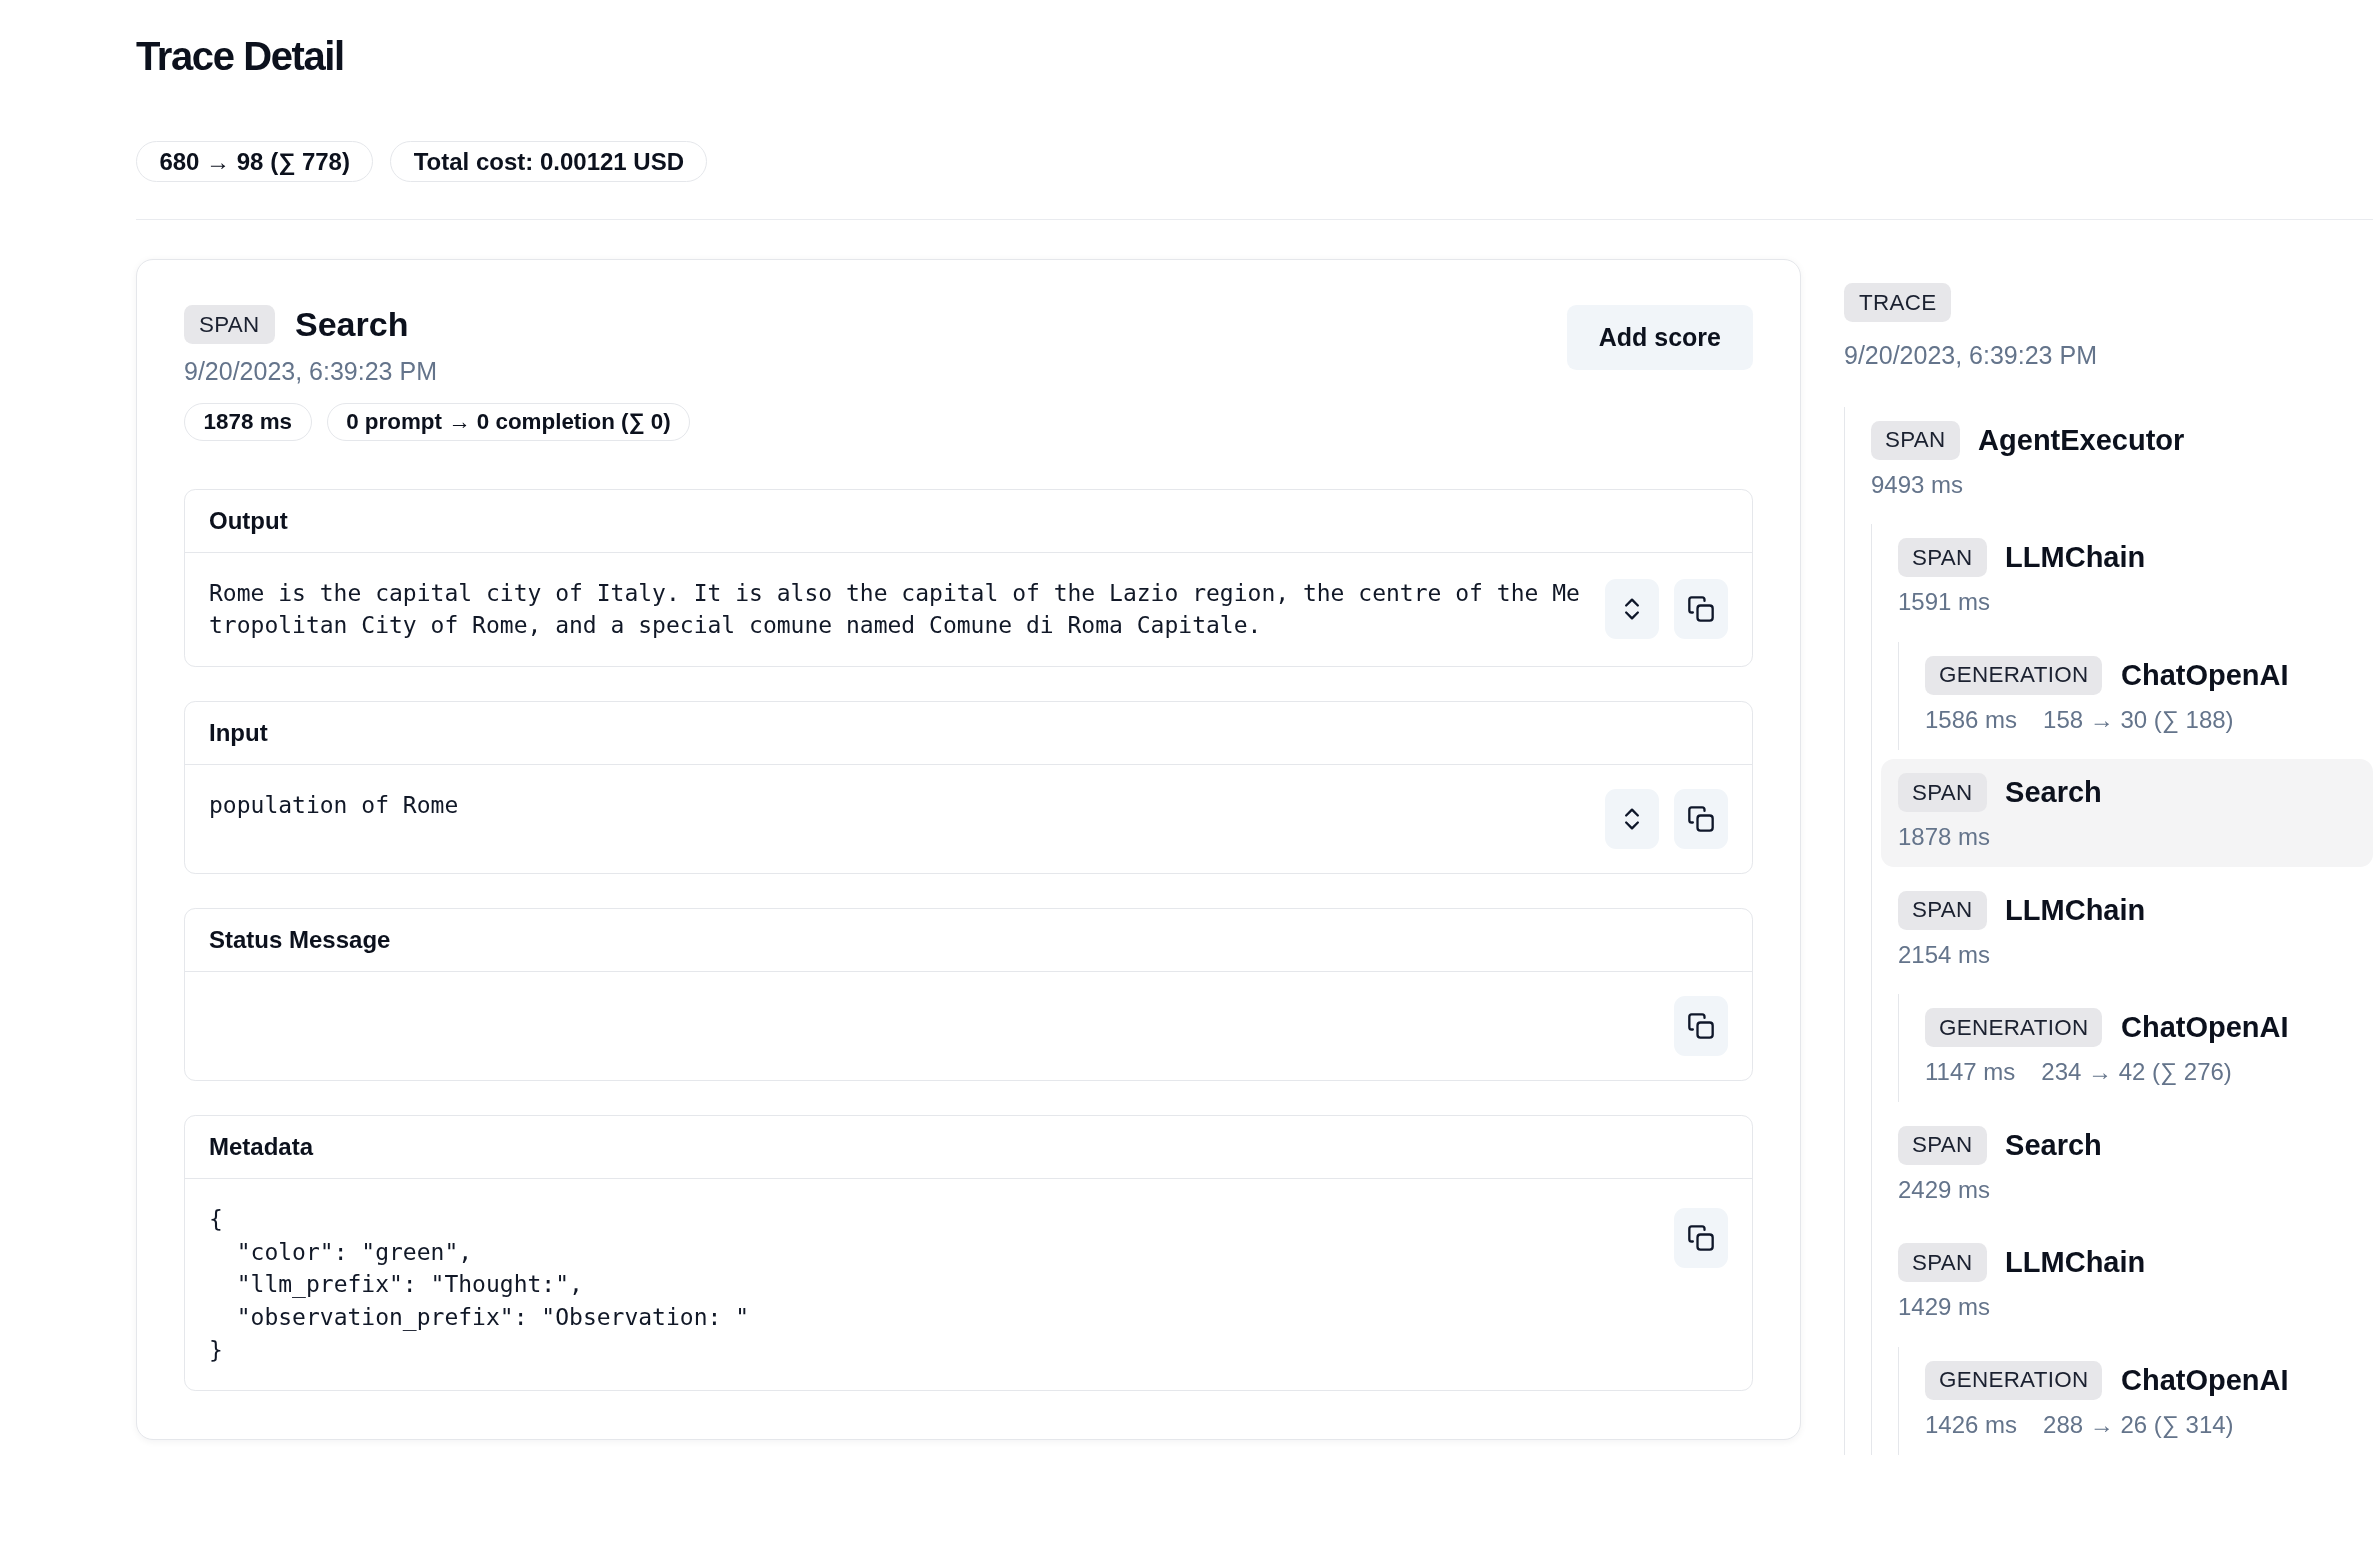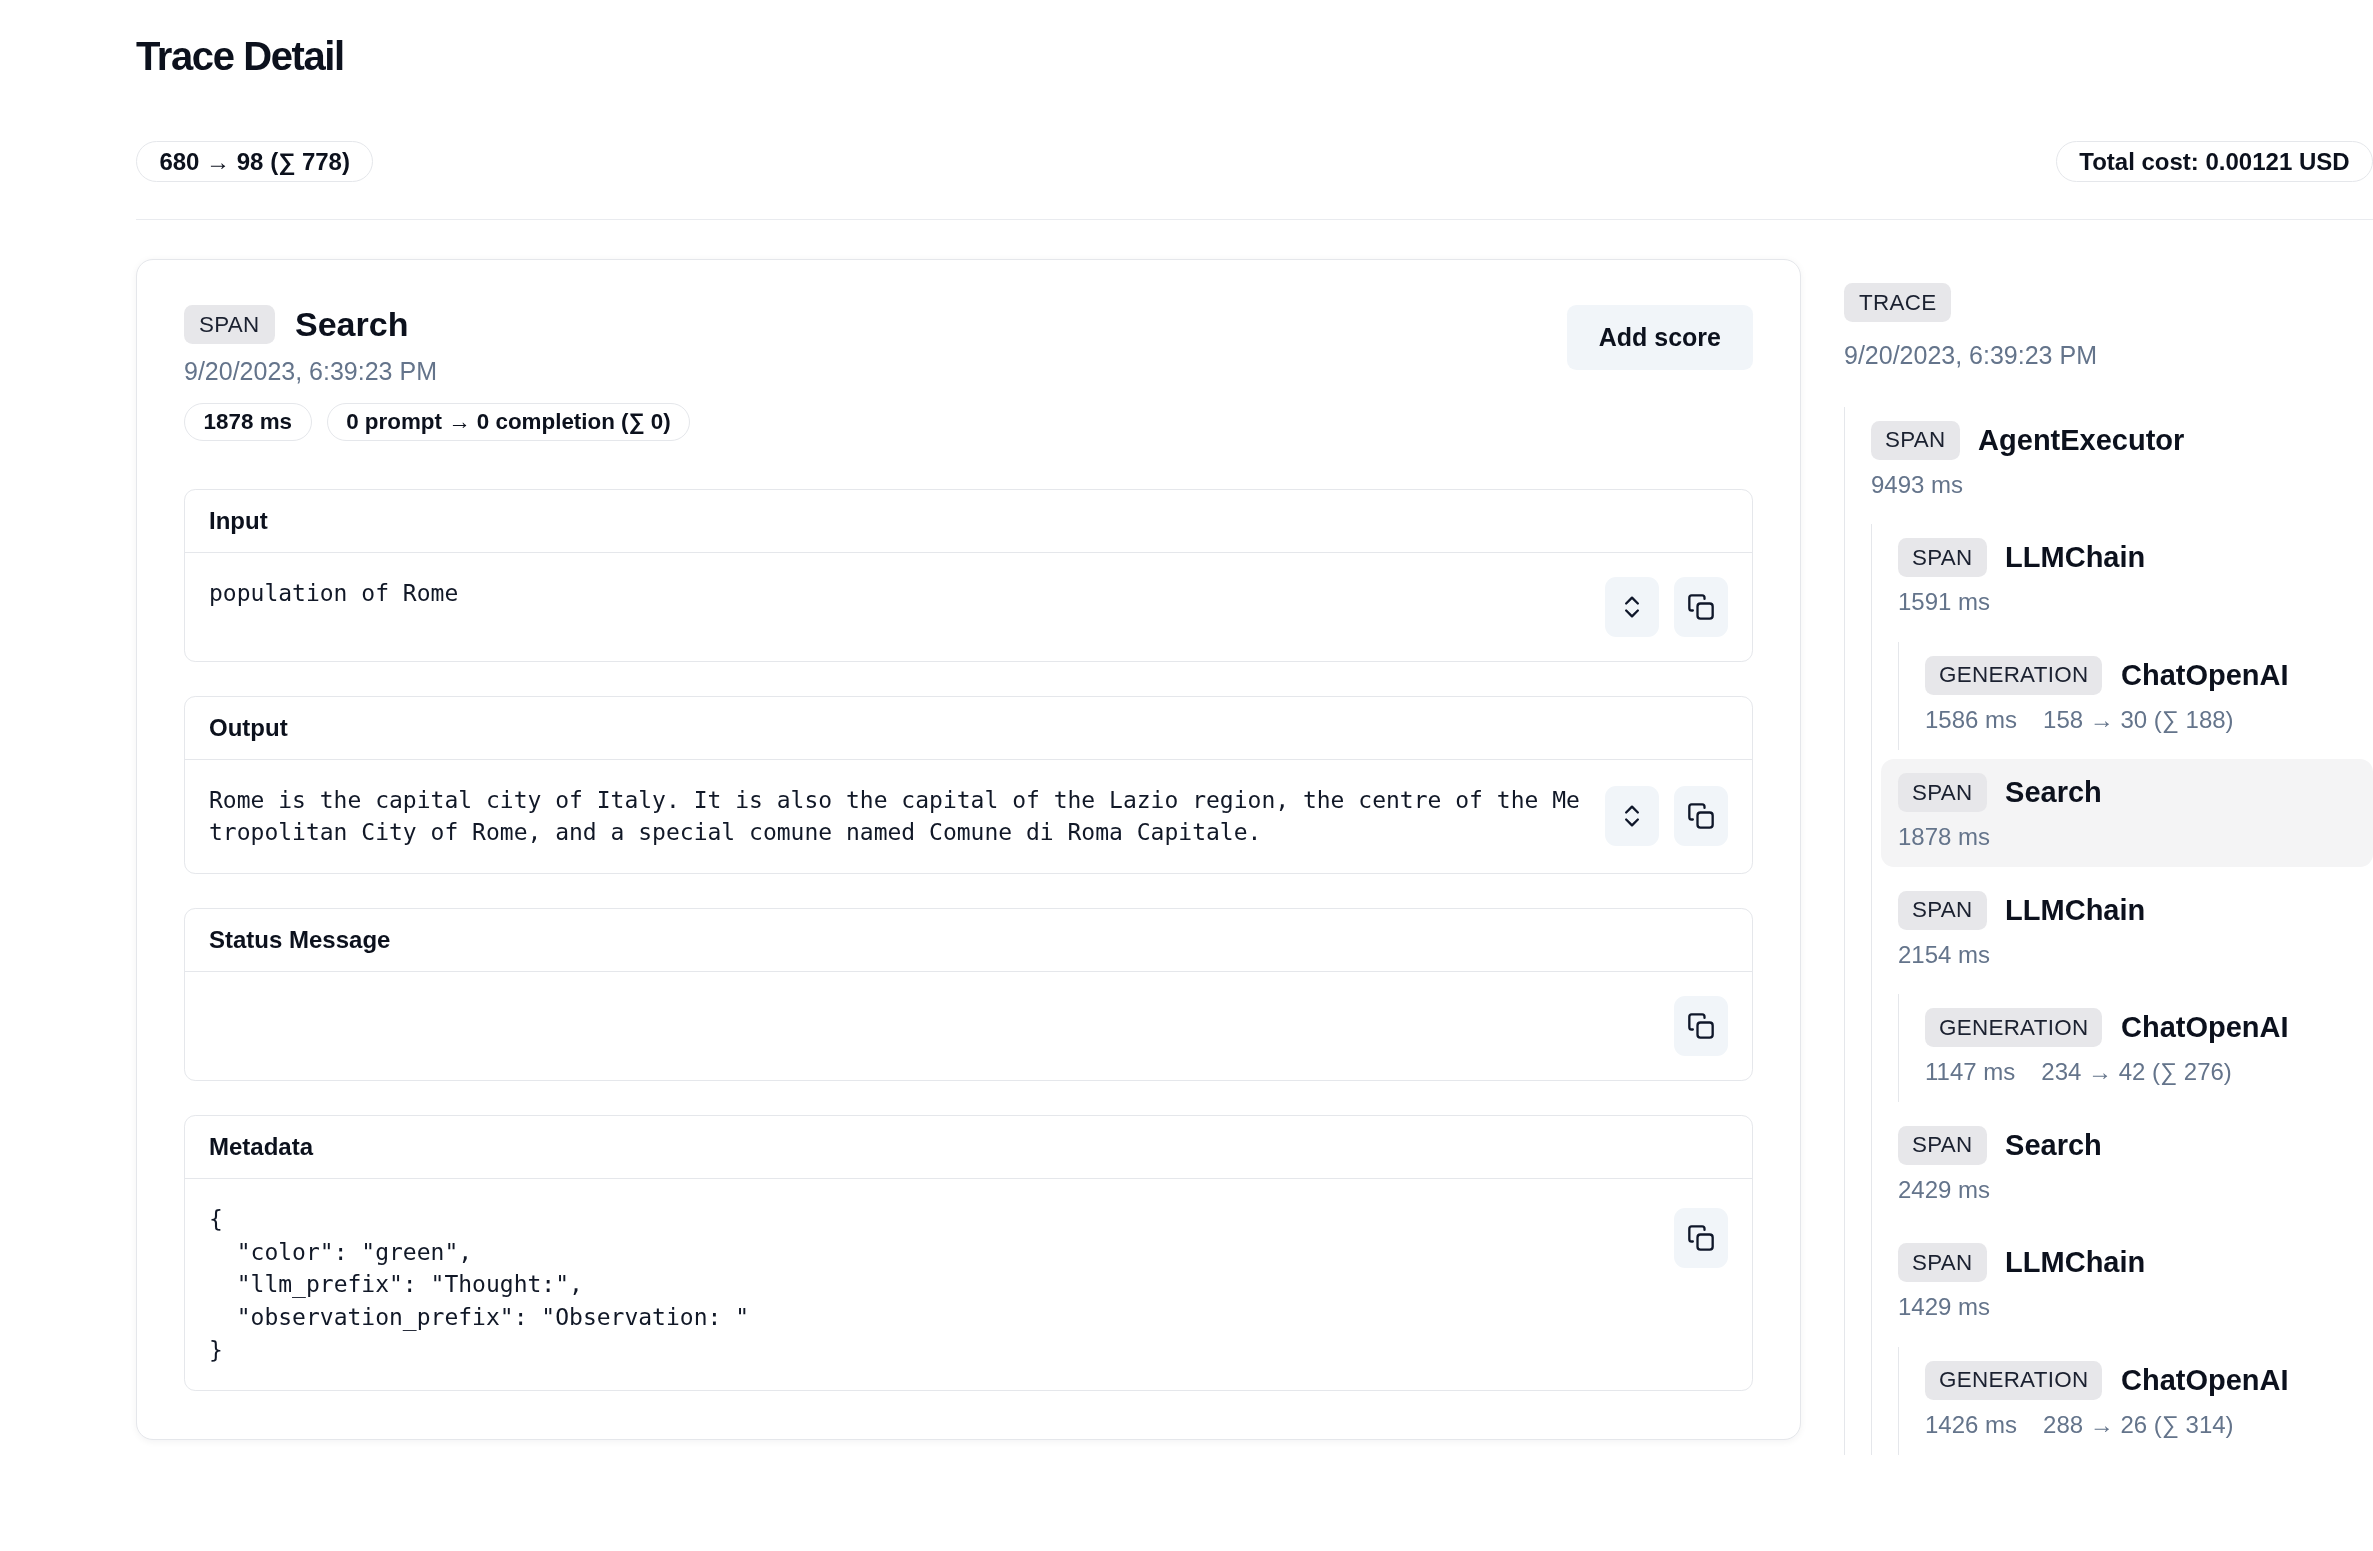--- a/index.html
+++ b/index.html
@@ -19,21 +19,21 @@
     font-family:"Liberation Sans","DejaVu Sans",sans-serif;
     color:var(--text-dark);
     -webkit-font-smoothing:antialiased;
   }
   .page{padding:34px 0 0 136px;}
 
   h1.page-title{
     margin:0;font-size:40px;font-weight:700;letter-spacing:-1.4px;color:var(--text-dark);
   }
 
-  .trace-badges{display:flex;gap:17px;margin-top:62px;justify-content:space-between;}
+  .trace-badges{display:flex;gap:17px;margin-top:62px;}
   .pill{
     display:inline-flex;align-items:center;
     border:1.9px solid var(--border);border-radius:9321px;
     padding:5.6px 22.4px;font-size:24px;font-weight:700;color:var(--text-dark);
     background:#fff;white-space:nowrap;
   }
 
   .top-divider{border:none;border-top:1.9px solid #e9ebef;margin:37px 0 0 0;}
 
   .content-row{display:flex;align-items:flex-start;margin-top:39px;}
@@ -133,44 +133,44 @@
           <div class="head-pills">
             <span class="pill">1878 ms</span>
             <span class="pill">0 prompt → 0 completion (∑ 0)</span>
           </div>
         </div>
         <button class="add-score-btn">Add score</button>
       </div>
 
       <div id="sections-container">
   <div class="section">
+    <div class="section-header">Output</div>
+    <div class="section-body">
+      <pre>Rome is the capital city of Italy. It is also the capital of the Lazio region, the centre of the Metropolitan City of Rome, and a special comune named Comune di Roma Capitale.</pre>
+      <div class="icon-btns">
+        <button class="icon-btn expand-btn">
+          <svg viewBox="0 0 24 24">
+                    <path d="m7 15 5 5 5-5"></path>
+                    <path d="m7 9 5-5 5 5"></path>
+                  </svg>
+        </button>
+        <button class="icon-btn copy-btn">
+          <svg viewBox="0 0 24 24">
+                    <rect x="9" y="9" width="13" height="13" rx="2.5"></rect>
+                    <path d="M5 15H4a2 2 0 0 1-2-2V4a2 2 0 0 1 2-2h9a2 2 0 0 1 2 2v1"></path>
+                  </svg>
+        </button>
+      </div>
+    </div>
+  </div>
+
+  <div class="section">
     <div class="section-header">Input</div>
     <div class="section-body">
       <pre>population of Rome</pre>
-      <div class="icon-btns">
-        <button class="icon-btn expand-btn">
-          <svg viewBox="0 0 24 24">
-                    <path d="m7 15 5 5 5-5"></path>
-                    <path d="m7 9 5-5 5 5"></path>
-                  </svg>
-        </button>
-        <button class="icon-btn copy-btn">
-          <svg viewBox="0 0 24 24">
-                    <rect x="9" y="9" width="13" height="13" rx="2.5"></rect>
-                    <path d="M5 15H4a2 2 0 0 1-2-2V4a2 2 0 0 1 2-2h9a2 2 0 0 1 2 2v1"></path>
-                  </svg>
-        </button>
-      </div>
-    </div>
-  </div>
-
-  <div class="section">
-    <div class="section-header">Output</div>
-    <div class="section-body">
-      <pre>Rome is the capital city of Italy. It is also the capital of the Lazio region, the centre of the Metropolitan City of Rome, and a special comune named Comune di Roma Capitale.</pre>
       <div class="icon-btns">
         <button class="icon-btn expand-btn">
           <svg viewBox="0 0 24 24">
                     <path d="m7 15 5 5 5-5"></path>
                     <path d="m7 9 5-5 5 5"></path>
                   </svg>
         </button>
         <button class="icon-btn copy-btn">
           <svg viewBox="0 0 24 24">
                     <rect x="9" y="9" width="13" height="13" rx="2.5"></rect>

